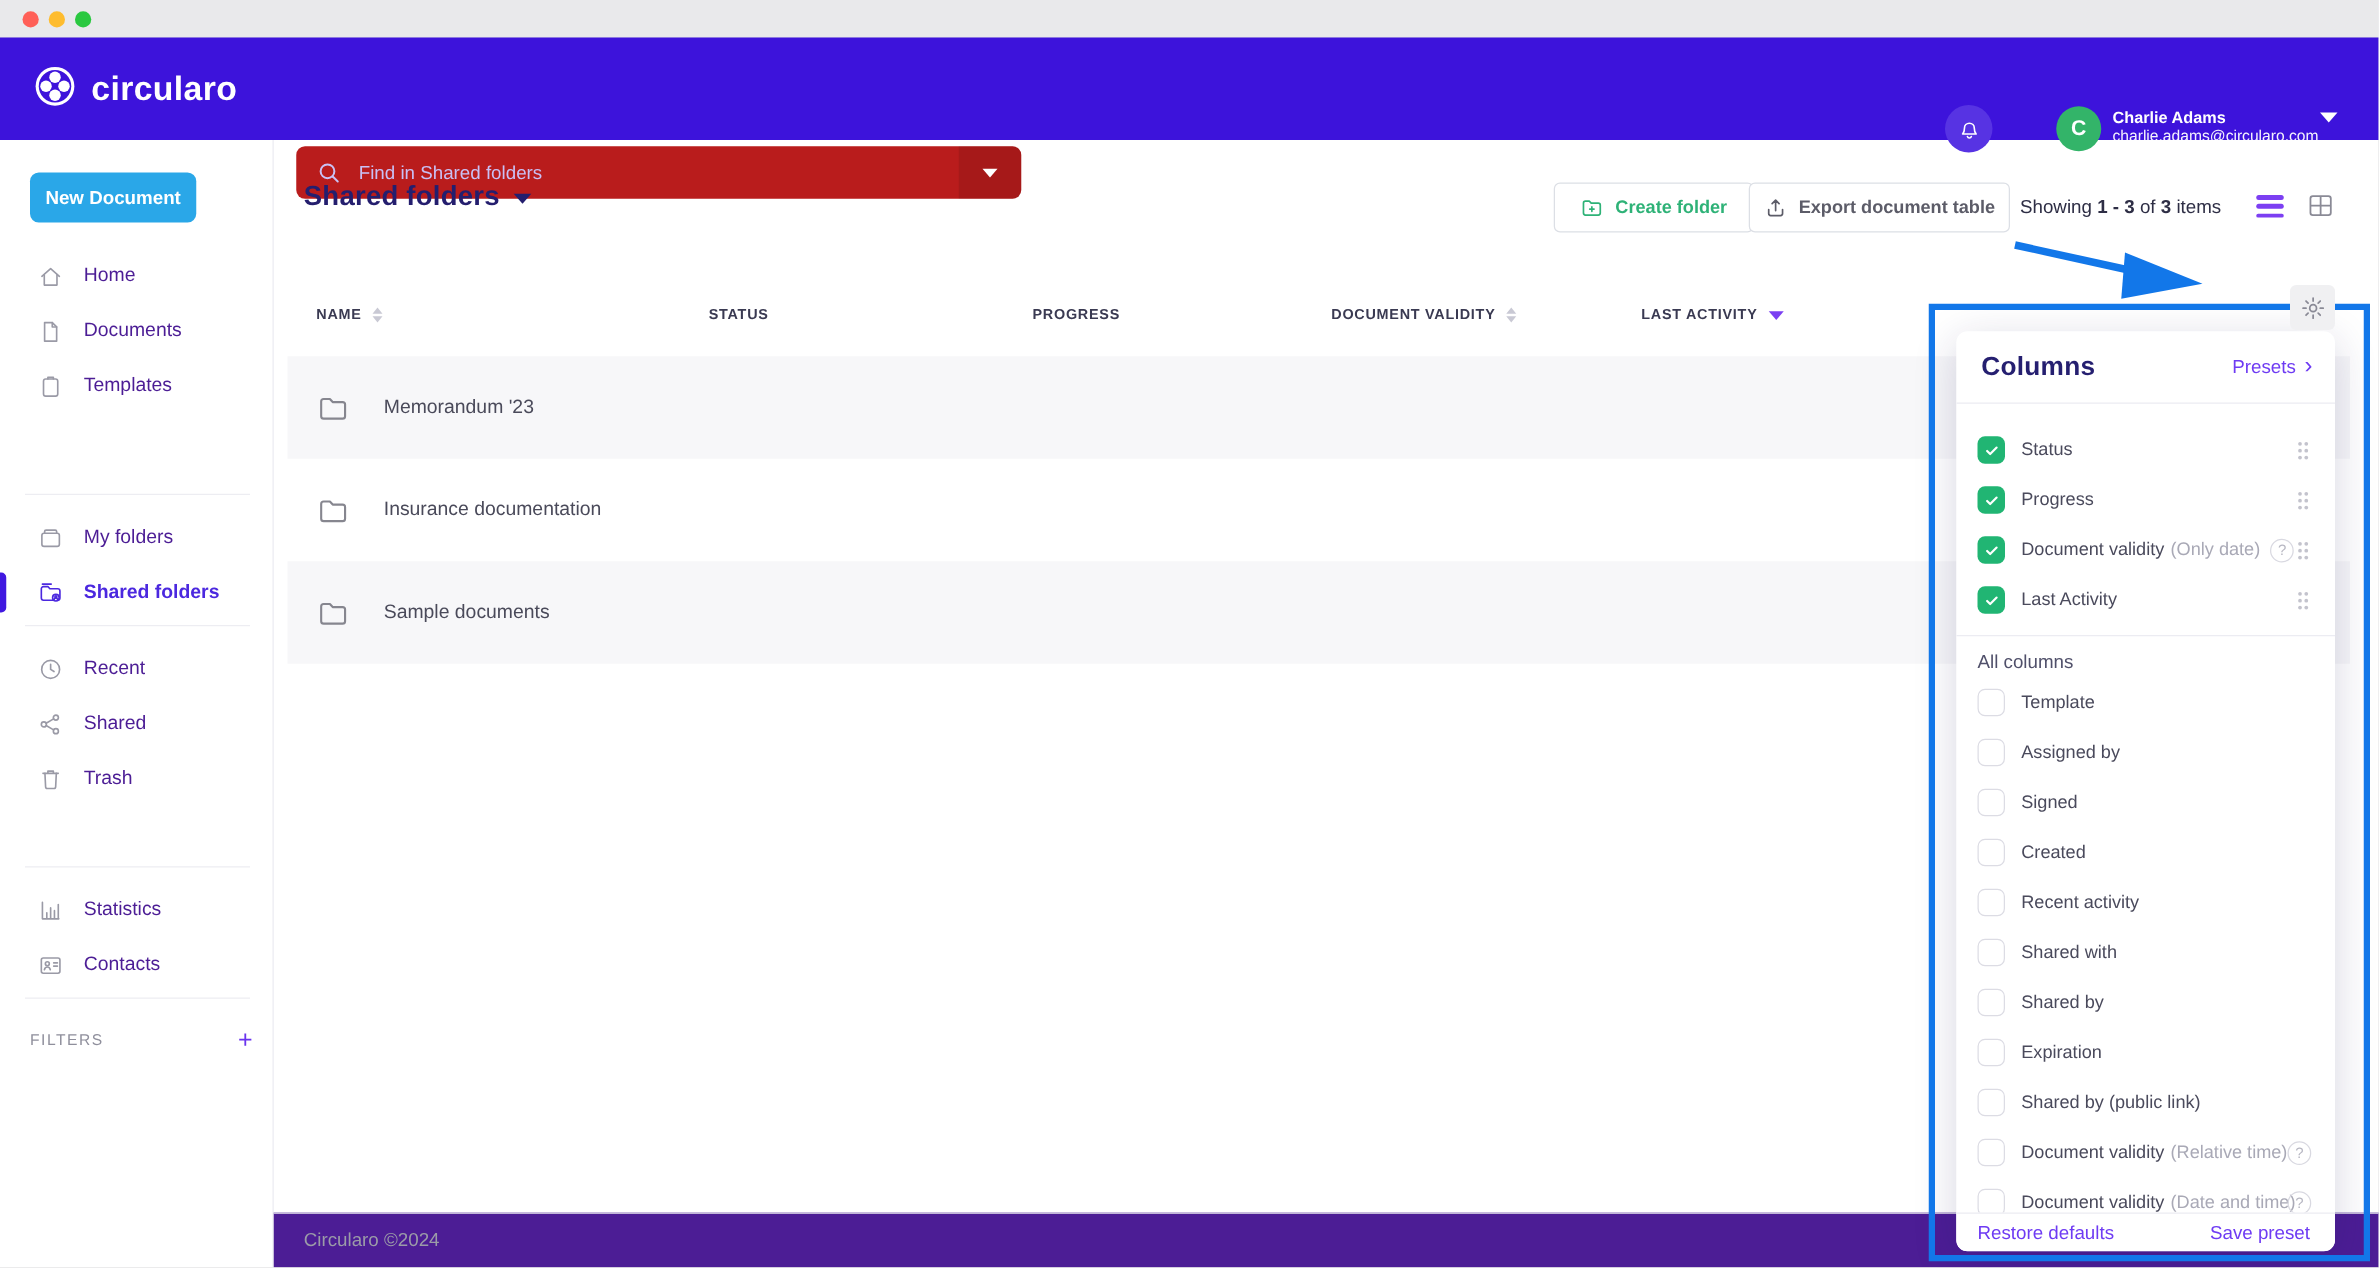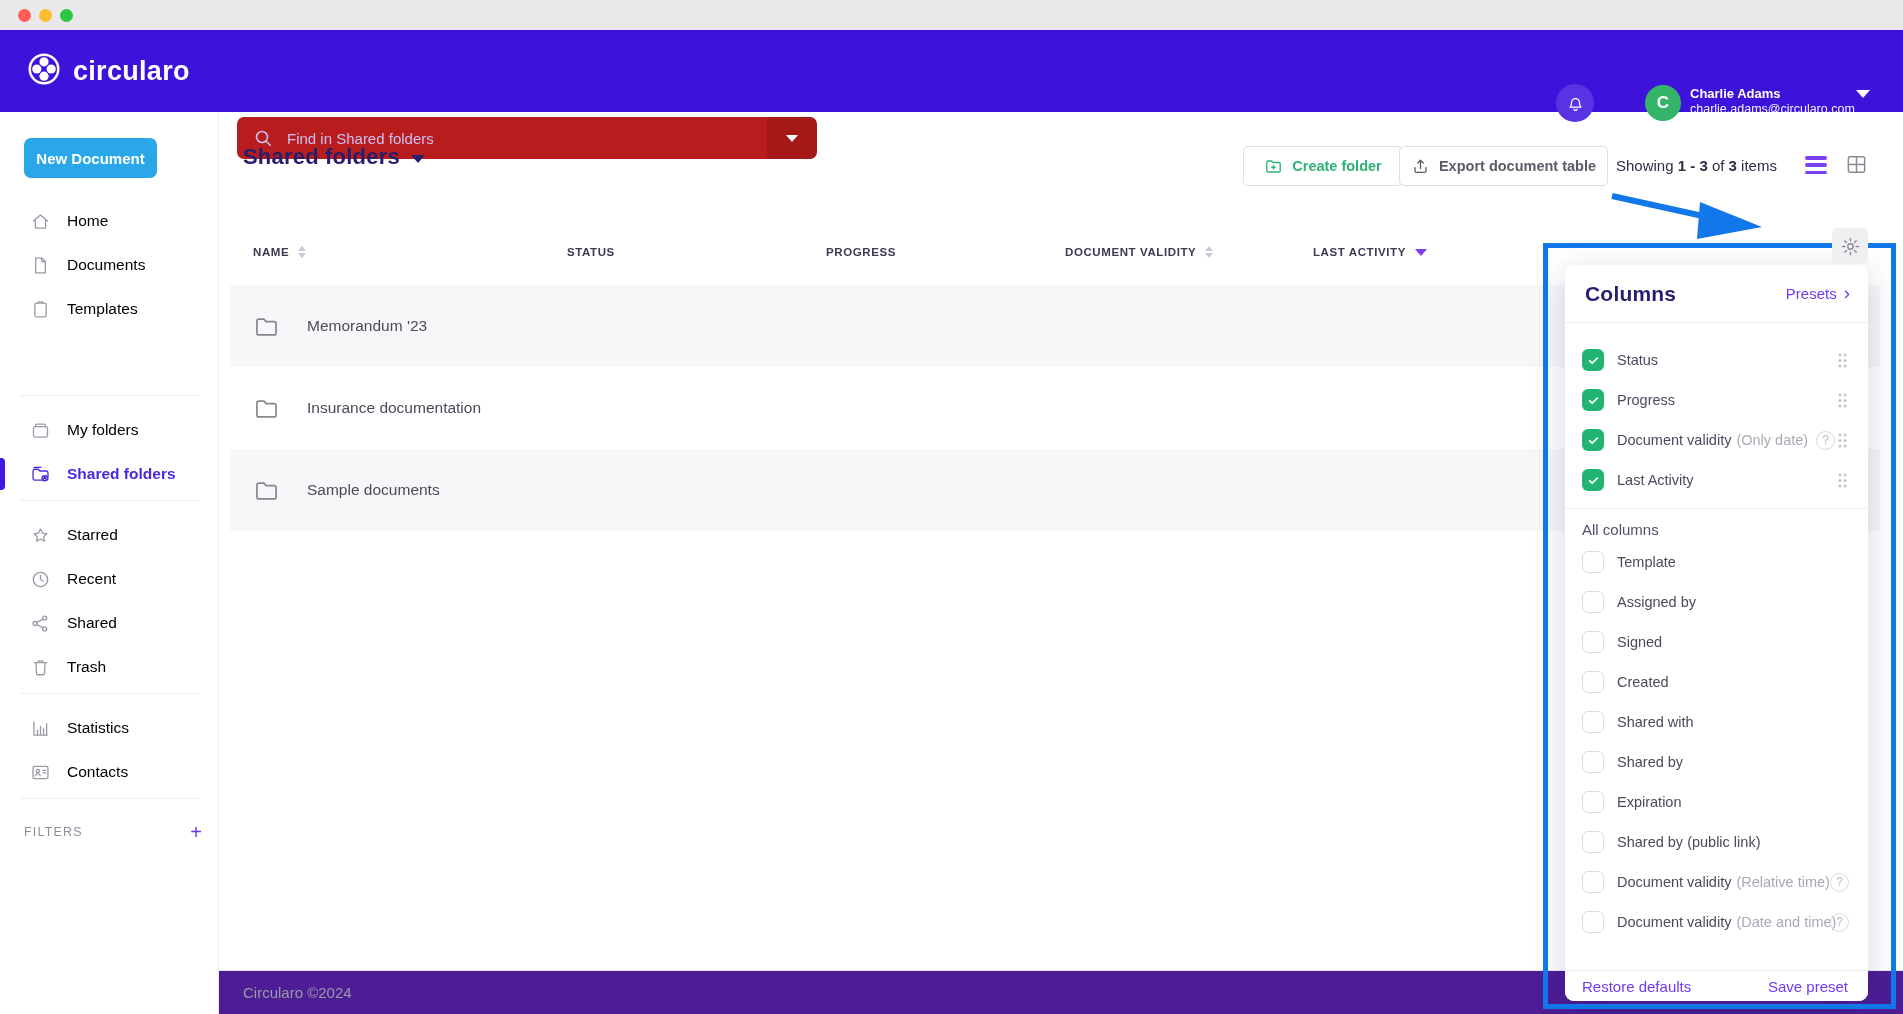--- a/index.html
+++ b/index.html
@@ -28,21 +28,21 @@
   .user-caret{position:absolute;left:1856px;top:68px;}
   .user-caret .tri-down{border-left-width:7px;border-right-width:7px;border-top-width:8px;}
   
   .sidebar{position:absolute;top:112px;left:0;width:219px;height:902px;background:#fff;border-right:1px solid #ececf2;box-sizing:border-box;}
   .new-doc{position:absolute;left:24px;top:26px;width:133px;height:40px;background:#2AA7E8;border:none;border-radius:7px;color:#fff;font-size:15px;font-weight:700;font-family:inherit;cursor:pointer;}
   .navblock{position:absolute;left:0;width:219px;}
   .nb1{top:87px;} .nb2{top:296px;} .nb3{top:401px;} .nb4{top:594px;}
   .navblock .nav-item{position:relative;height:44px;display:flex;align-items:center;cursor:pointer;}
   .nav-item .nicon{width:22px;height:22px;margin-left:29px;display:flex;align-items:center;justify-content:center;}
   .nav-item .nicon svg{stroke:#9a9aa6;fill:none;stroke-width:1.5;stroke-linecap:round;stroke-linejoin:round;width:21px;height:21px;}
-  .nav-item .nlabel{margin-left:16px;font-size:15.5px;color:#000000;}
+  .nav-item .nlabel{margin-left:16px;font-size:15.5px;color:#4c1d95;}
   .nav-item.active .nlabel{color:#4B28DF;font-weight:700;}
   .nav-item.active .nicon svg{stroke:#4B28DF;}
   .nav-item.active::before{content:"";position:absolute;left:0;top:6px;width:5px;height:32px;background:#4018E0;border-radius:0 4px 4px 0;}
   .nav-badge{position:absolute;right:16px;top:12px;border:1px solid #e2e2e9;border-radius:5px;font-size:11.5px;color:#6b6b78;padding:2px 7px;background:#fff;}
   .sdivider{position:absolute;left:20px;width:180px;border-top:1px solid #ededf2;}
   .sd1{top:283px;} .sd2{top:388px;} .sd3{top:581px;} .sd4{top:686px;}
   .filters-row{position:absolute;left:0;top:700px;width:219px;height:40px;display:flex;align-items:center;}
   .filters-label{margin-left:24px;font-size:12.5px;letter-spacing:1.2px;color:#8f8f9c;}
   .filters-add{position:absolute;right:17px;font-size:20px;color:#6A34EE;cursor:pointer;line-height:1;}
   
@@ -212,28 +212,20 @@
               <path d="M15.2 17.8c.3-.9.9-1.4 1.6-1.4s1.3.5 1.6 1.4"></path>
             </svg>
           </span>
           <span class="nlabel">Shared folders</span>
         </div>
       </div>
     <div class="sdivider sd2"></div>
 
     <div class="navblock nb3">
 
-    <div class="nav-item">
-          <span class="nicon">
-            <svg viewBox="0 0 24 24">
-              <path d="M12 4.6l2.2 4.6 5 .7-3.6 3.5.9 5-4.5-2.4-4.5 2.4.9-5-3.6-3.5 5-.7z"></path>
-            </svg>
-          </span>
-          <span class="nlabel">Starred</span>
-        </div>
         <div class="nav-item">
           <span class="nicon">
             <svg viewBox="0 0 24 24">
               <circle cx="12" cy="12" r="8.2"></circle>
               <path d="M12 7.3V12l3.1 2"></path>
             </svg>
           </span>
           <span class="nlabel">Recent</span>
         </div>
         <div class="nav-item">
@@ -505,20 +497,25 @@
           <span class="clabel">Signed</span>
 
         </div>
         <div class="crow hrow">
           <span class="cb off"></span>
           <span class="clabel">Created</span>
 
         </div>
         <div class="crow hrow">
           <span class="cb off"></span>
+          <span class="clabel">Recent activity</span>
+
+        </div>
+        <div class="crow hrow">
+          <span class="cb off"></span>
           <span class="clabel">Shared with</span>
 
         </div>
         <div class="crow hrow">
           <span class="cb off"></span>
           <span class="clabel">Shared by</span>
 
         </div>
         <div class="crow hrow">
           <span class="cb off"></span>

